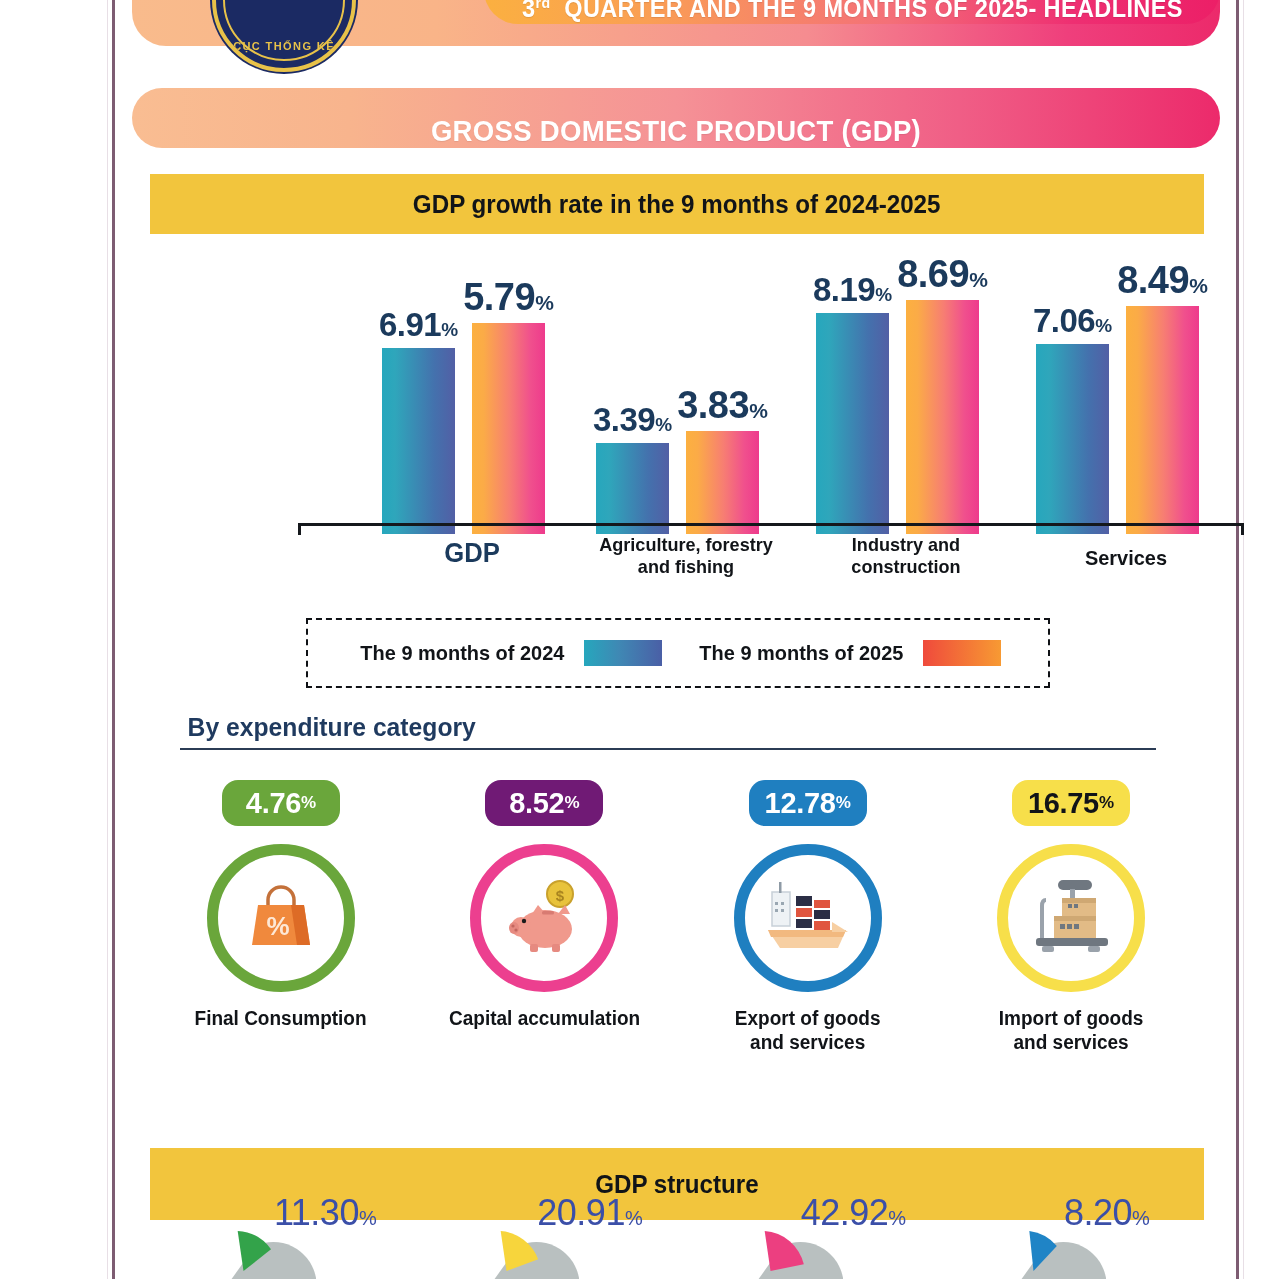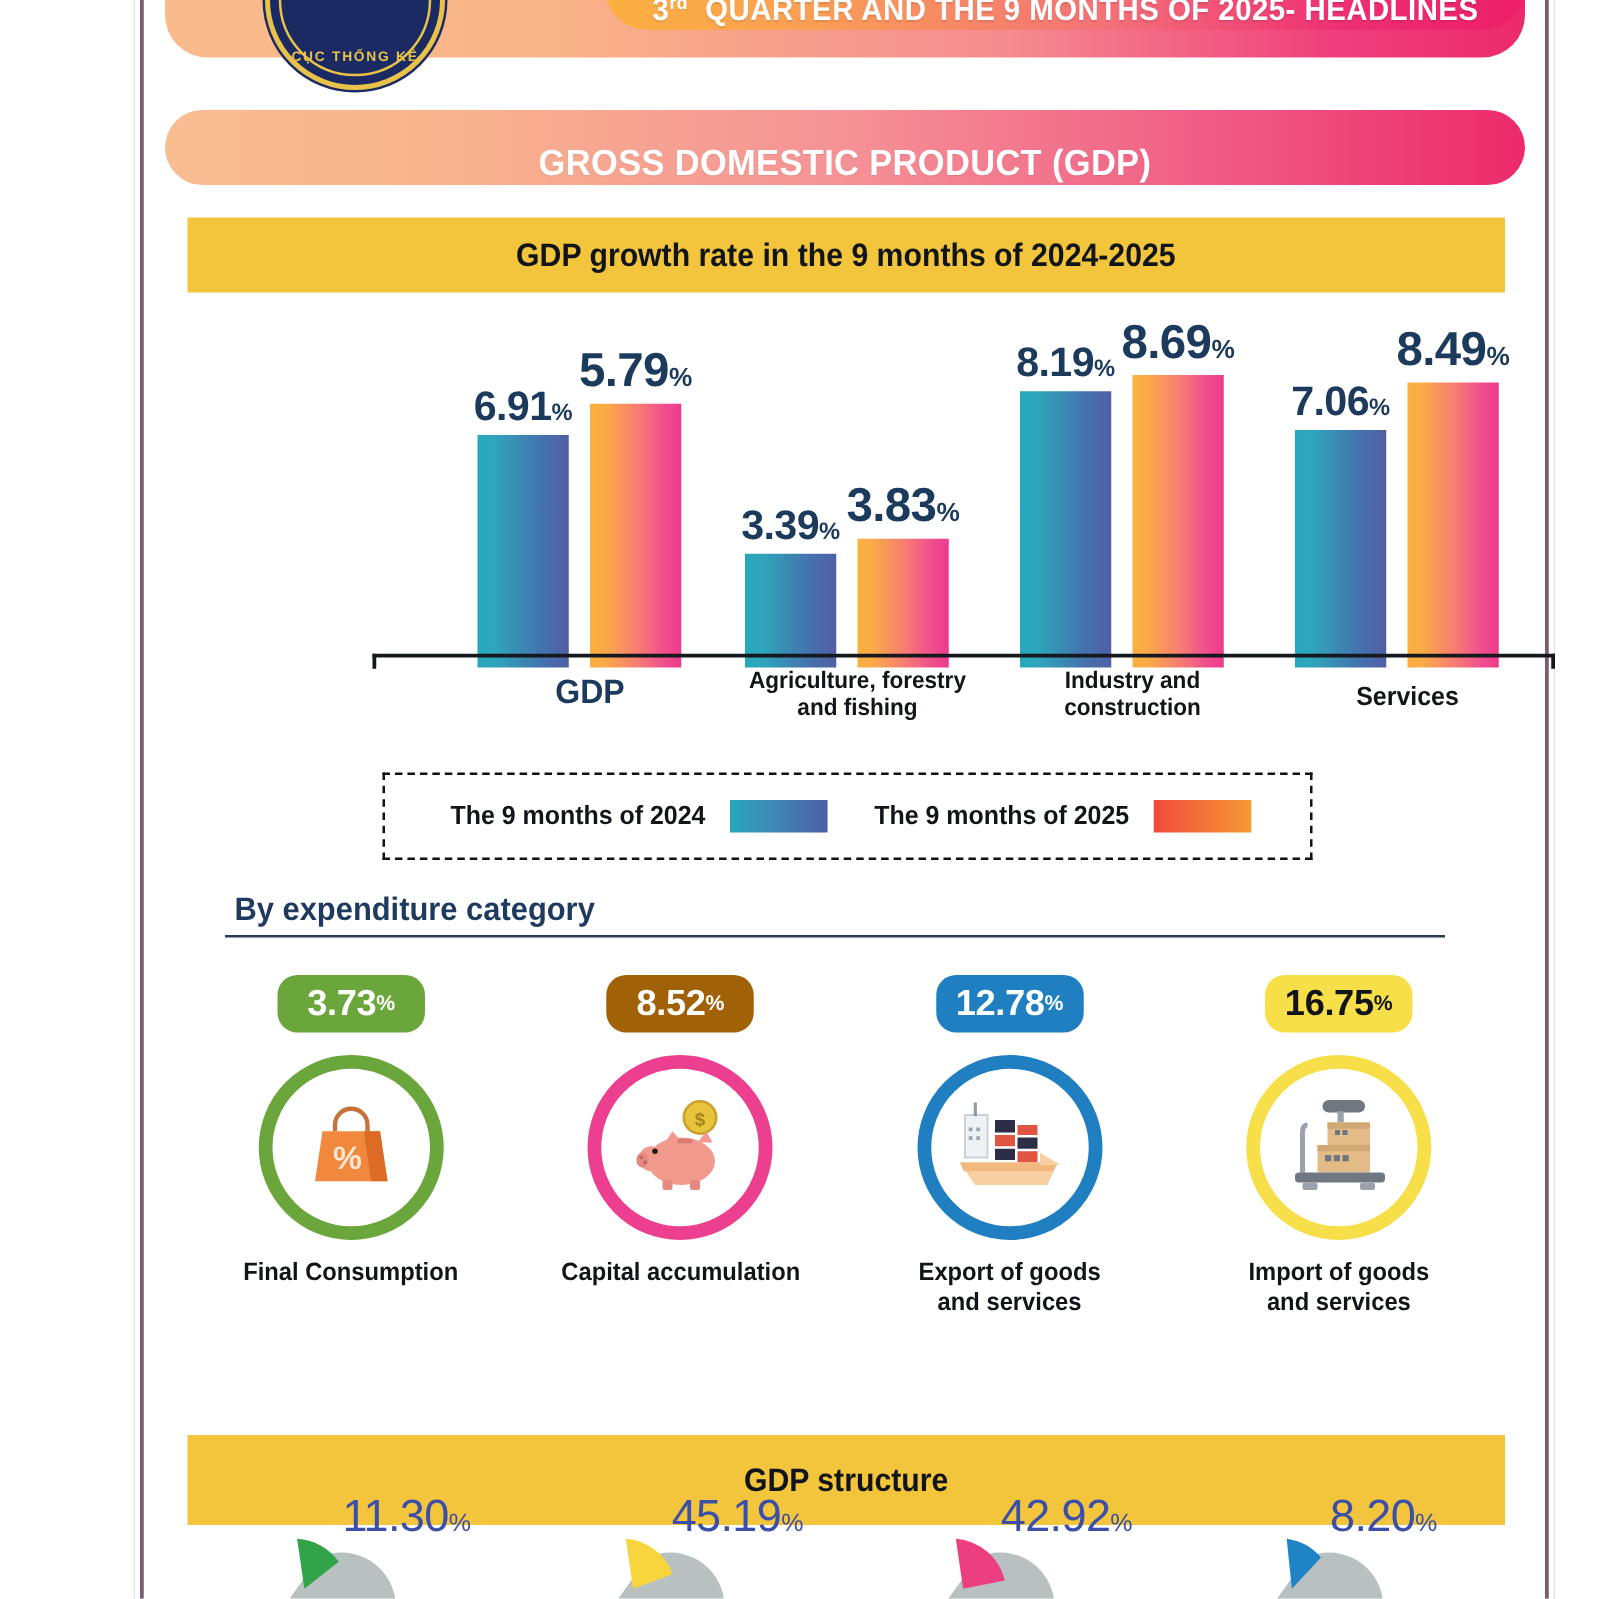--- a/index.html
+++ b/index.html
@@ -317,38 +317,38 @@
     </div>
 
     <div id="expenditure">
       <div class="section-heading">By expenditure category</div>
       <div class="section-rule"></div>
 
       <div class="exp-grid">
 
         <div class="exp-col">
           <div class="exp-pill" style="background:#6aa63b;color:#fff;">
-            <span class="num">3.73</span>
+            <span class="num">4.76</span>
               <span class="pct">%</span>
           </div>
           <div class="exp-circle" style="border:11px solid #6aa63b;">
             <svg width="86" height="86" viewBox="0 0 86 86">
               <path d="M30 30 v-5 a13 13 0 0 1 26 0 v5" fill="none" stroke="#c4713a" stroke-width="3.5"></path>
               <path d="M20 30 h46 l6 40 h-58 z" fill="#f0893d"></path>
               <path d="M53 30 h13 l6 40 h-13 z" fill="#dd6b26"></path>
               <text x="40" y="60" font-family="Liberation Sans, sans-serif" font-size="26" font-weight="bold" fill="#fde8d6" text-anchor="middle">%</text>
             </svg>
           </div>
           <div class="exp-caption">
             <span>Final Consumption</span>
           </div>
         </div>
 
         <div class="exp-col">
-          <div class="exp-pill" style="background:#a16207;color:#fff;">
+          <div class="exp-pill" style="background:#701a75;color:#fff;">
             <span class="num">8.52</span>
               <span class="pct">%</span>
           </div>
           <div class="exp-circle" style="border:11px solid #ec3f8f;">
             <svg width="88" height="88" viewBox="0 0 88 88">
               <circle cx="60" cy="20" r="13" fill="#e8c33c" stroke="#c9a12c" stroke-width="2"></circle>
               <text x="60" y="27" font-family="Liberation Sans, sans-serif" font-size="15" font-weight="bold" fill="#a8841f" text-anchor="middle">$</text>
               <ellipse cx="45" cy="55" rx="27" ry="19" fill="#f0998c"></ellipse>
               <ellipse cx="21" cy="53" rx="10" ry="10" fill="#f0998c"></ellipse>
               <ellipse cx="14" cy="54" rx="5" ry="6" fill="#e68a80"></ellipse>
@@ -438,21 +438,21 @@
 
         <div class="pie-col">
           <div class="pie-val"><span class="num">11.30</span><span class="pct">%</span></div>
           <svg class="pie-svg" width="150" height="100" viewBox="0 0 150 120">
             <path d="M62 66 A52 52 0 1 0 92 24 Z" fill="#b9c0c0"></path>
             <path d="M78 54 L71 6 A52 52 0 0 1 111 28 Z" fill="#33a34a"></path>
           </svg>
         </div>
 
         <div class="pie-col">
-          <div class="pie-val"><span class="num">45.19</span><span class="pct">%</span></div>
+          <div class="pie-val"><span class="num">20.91</span><span class="pct">%</span></div>
           <svg class="pie-svg" width="150" height="100" viewBox="0 0 150 120">
             <path d="M62 66 A52 52 0 1 0 92 24 Z" fill="#b9c0c0"></path>
             <path d="M78 54 L71 6 A52 52 0 0 1 116 40 Z" fill="#f7d53c"></path>
           </svg>
         </div>
 
         <div class="pie-col">
           <div class="pie-val"><span class="num">42.92</span><span class="pct">%</span></div>
           <svg class="pie-svg" width="150" height="100" viewBox="0 0 150 120">
             <path d="M62 66 A52 52 0 1 0 92 24 Z" fill="#b9c0c0"></path>

